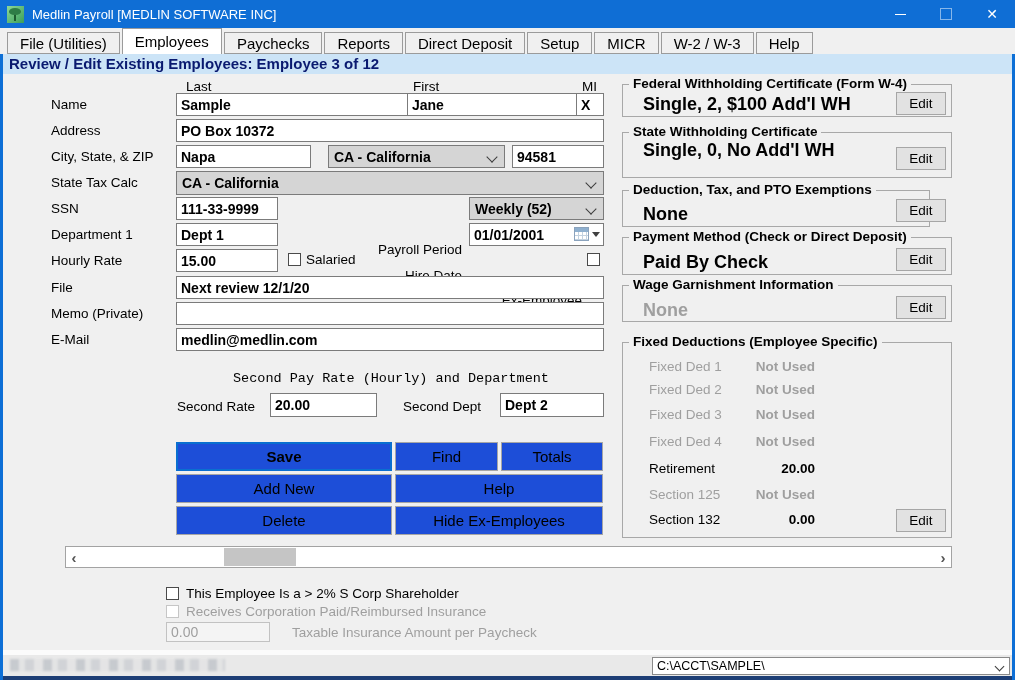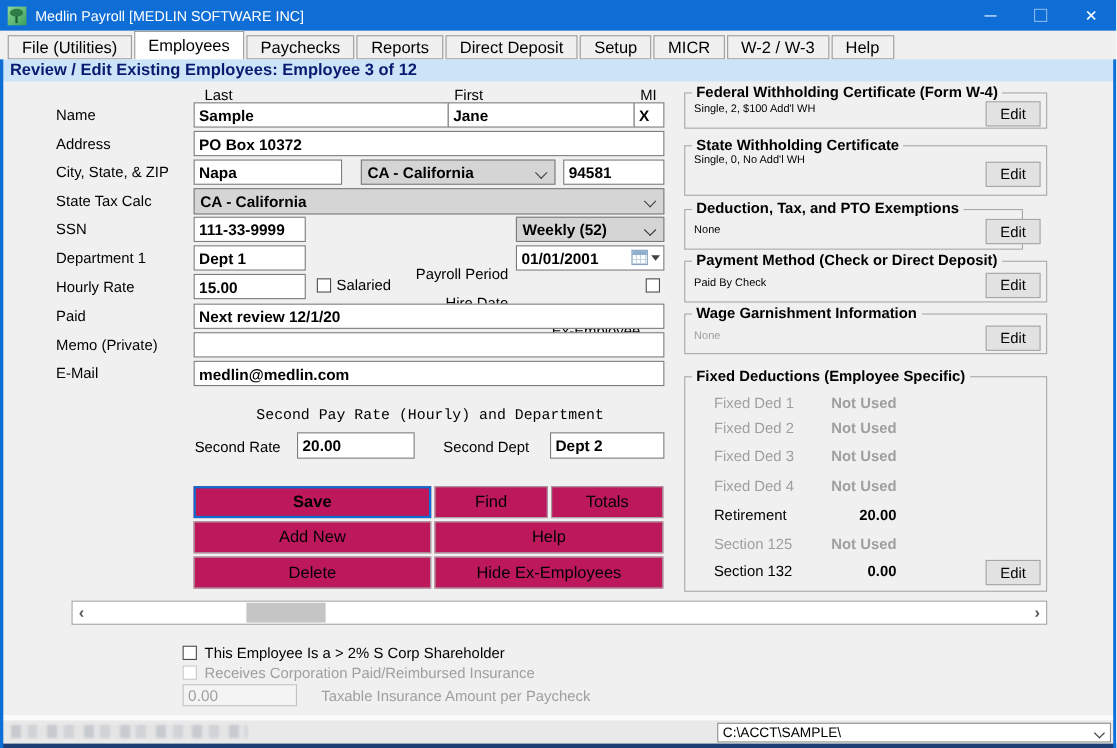--- a/index.html
+++ b/index.html
@@ -38,30 +38,30 @@
   .chev{position:absolute;right:8px;top:7px;width:7px;height:7px;border-left:1.6px solid #3c3c3c;border-bottom:1.6px solid #3c3c3c;transform:rotate(-45deg);}
   .datebox{display:flex;align-items:center;}
   .calwrap{position:absolute;right:3px;top:3px;display:flex;align-items:center;gap:3px;}
   .calicon{width:15px;height:14px;border:1px solid #8ba3bd;box-sizing:border-box;background-color:#fff;
            background-image:linear-gradient(#8fb0cf 0 4px,transparent 4px),
              repeating-linear-gradient(90deg,transparent 0 3px,#c3d2e0 3px 4px),
              repeating-linear-gradient(transparent 0 3px,#c3d2e0 3px 4px);}
   .caltri{width:0;height:0;border-left:4px solid transparent;border-right:4px solid transparent;border-top:5px solid #404040;}
   .cb{position:absolute;width:13px;height:13px;background:#fff;border:1px solid #4a4a4a;box-sizing:border-box;}
   .cb.dis{border-color:#c6c6c6;}
-  .btn{position:absolute;background:#be185d;border:1px solid #a6a6a6;font-size:15px;font-family:inherit;
+  .btn{position:absolute;background:#1d4ed8;border:1px solid #a6a6a6;font-size:15px;font-family:inherit;
        display:flex;align-items:center;justify-content:center;box-sizing:border-box;color:#000;padding:0;}
   .btn.primary{border:2px solid #0a6fd0;font-weight:bold;}
   .ebtn{position:absolute;width:50px;height:23px;background:#e2e2e2;border:1px solid #a6a6a6;font-size:13.5px;
         font-family:inherit;display:flex;align-items:center;justify-content:center;box-sizing:border-box;color:#000;padding:0;}
 
   
   .grp{position:absolute;border:1px solid #a8a8a8;box-sizing:border-box;}
   .gcap{position:absolute;top:-9px;left:6px;background:#f0f0f0;padding:0 4px;font-weight:bold;font-size:13.5px;white-space:nowrap;color:#000;}
-  .gval{position:absolute;left:8px;font-weight:normal;font-size:10px;white-space:nowrap;color:#000;}
+  .gval{position:absolute;left:20px;font-weight:bold;font-size:18px;white-space:nowrap;color:#000;}
   .fdlbl{position:absolute;left:26px;font-size:13.5px;color:#000;}
   .fdval{position:absolute;left:60px;width:132px;text-align:right;font-weight:bold;font-size:13.5px;color:#000;}
 
   
   .hscroll{position:absolute;left:65px;top:546px;width:887px;height:22px;background:#fff;border:1px solid #a3a3a3;box-sizing:border-box;}
   .sarrow{position:absolute;top:0;width:16px;height:20px;display:flex;align-items:center;justify-content:center;color:#555;font-size:15px;font-weight:bold;}
   .sarrow.left{left:0;} .sarrow.right{right:0;}
   .sthumb{position:absolute;left:158px;top:1px;width:72px;height:18px;background:#c5c5c5;}
 
   
@@ -156,21 +156,21 @@
     </span>
   </div>
 
   <div class="lbl" style="left:51px;top:253px;">Hourly Rate</div>
   <input class="tf" style="left: 176px; top: 249px; width: 102px;" value="15.00">
   <span class="cb" style="left:288px;top:253px;"></span>
   <div class="lbl" style="left:306px;top:252px;">Salaried</div>
   <div class="lbl r" style="left:478px;top:252px;width:104px;">Ex-Employee</div>
   <span class="cb" style="left:587px;top:253px;"></span>
 
-  <div class="lbl" style="left:51px;top:280px;">Paid</div>
+  <div class="lbl" style="left:51px;top:280px;">File</div>
   <input class="tf" style="left: 176px; top: 276px; width: 428px;" value="Next review 12/1/20">
   <div class="lbl" style="left:51px;top:306px;">Memo (Private)</div>
   <input class="tf" style="left: 176px; top: 302px; width: 428px;" value="">
   <div class="lbl" style="left:51px;top:332px;">E-Mail</div>
   <input class="tf" style="left: 176px; top: 328px; width: 428px;" value="medlin@medlin.com">
 
   <div class="lbl" style="left:178px;top:371px;width:426px;text-align:center;font-family:Liberation Mono, monospace;">Second Pay Rate (Hourly) and Department</div>
   <div class="lbl" style="left:177px;top:399px;">Second Rate</div>
   <input class="tf" style="left: 270px; top: 393px; width: 107px; height: 24px;" value="20.00">
   <div class="lbl" style="left:403px;top:399px;">Second Dept</div>

